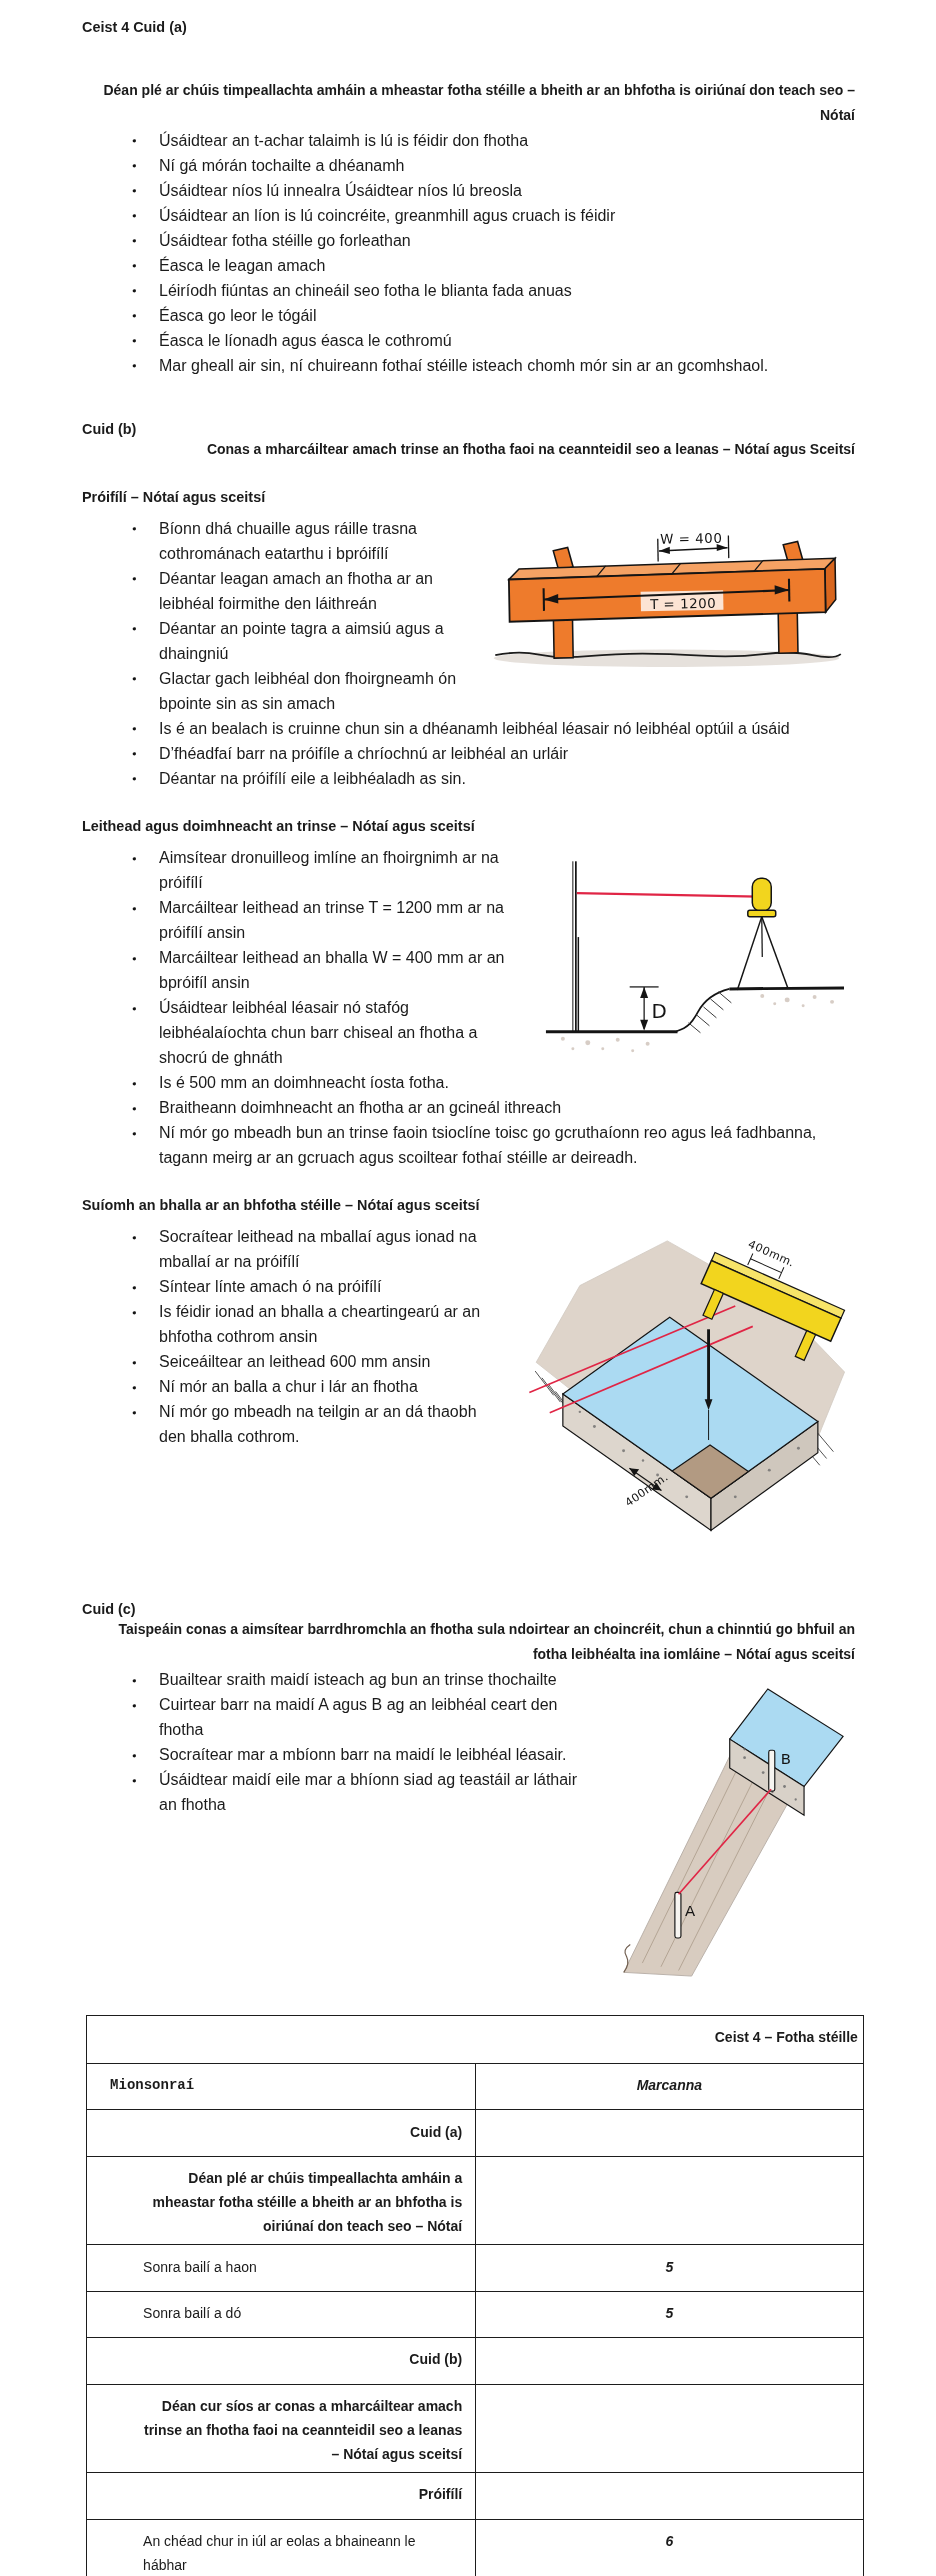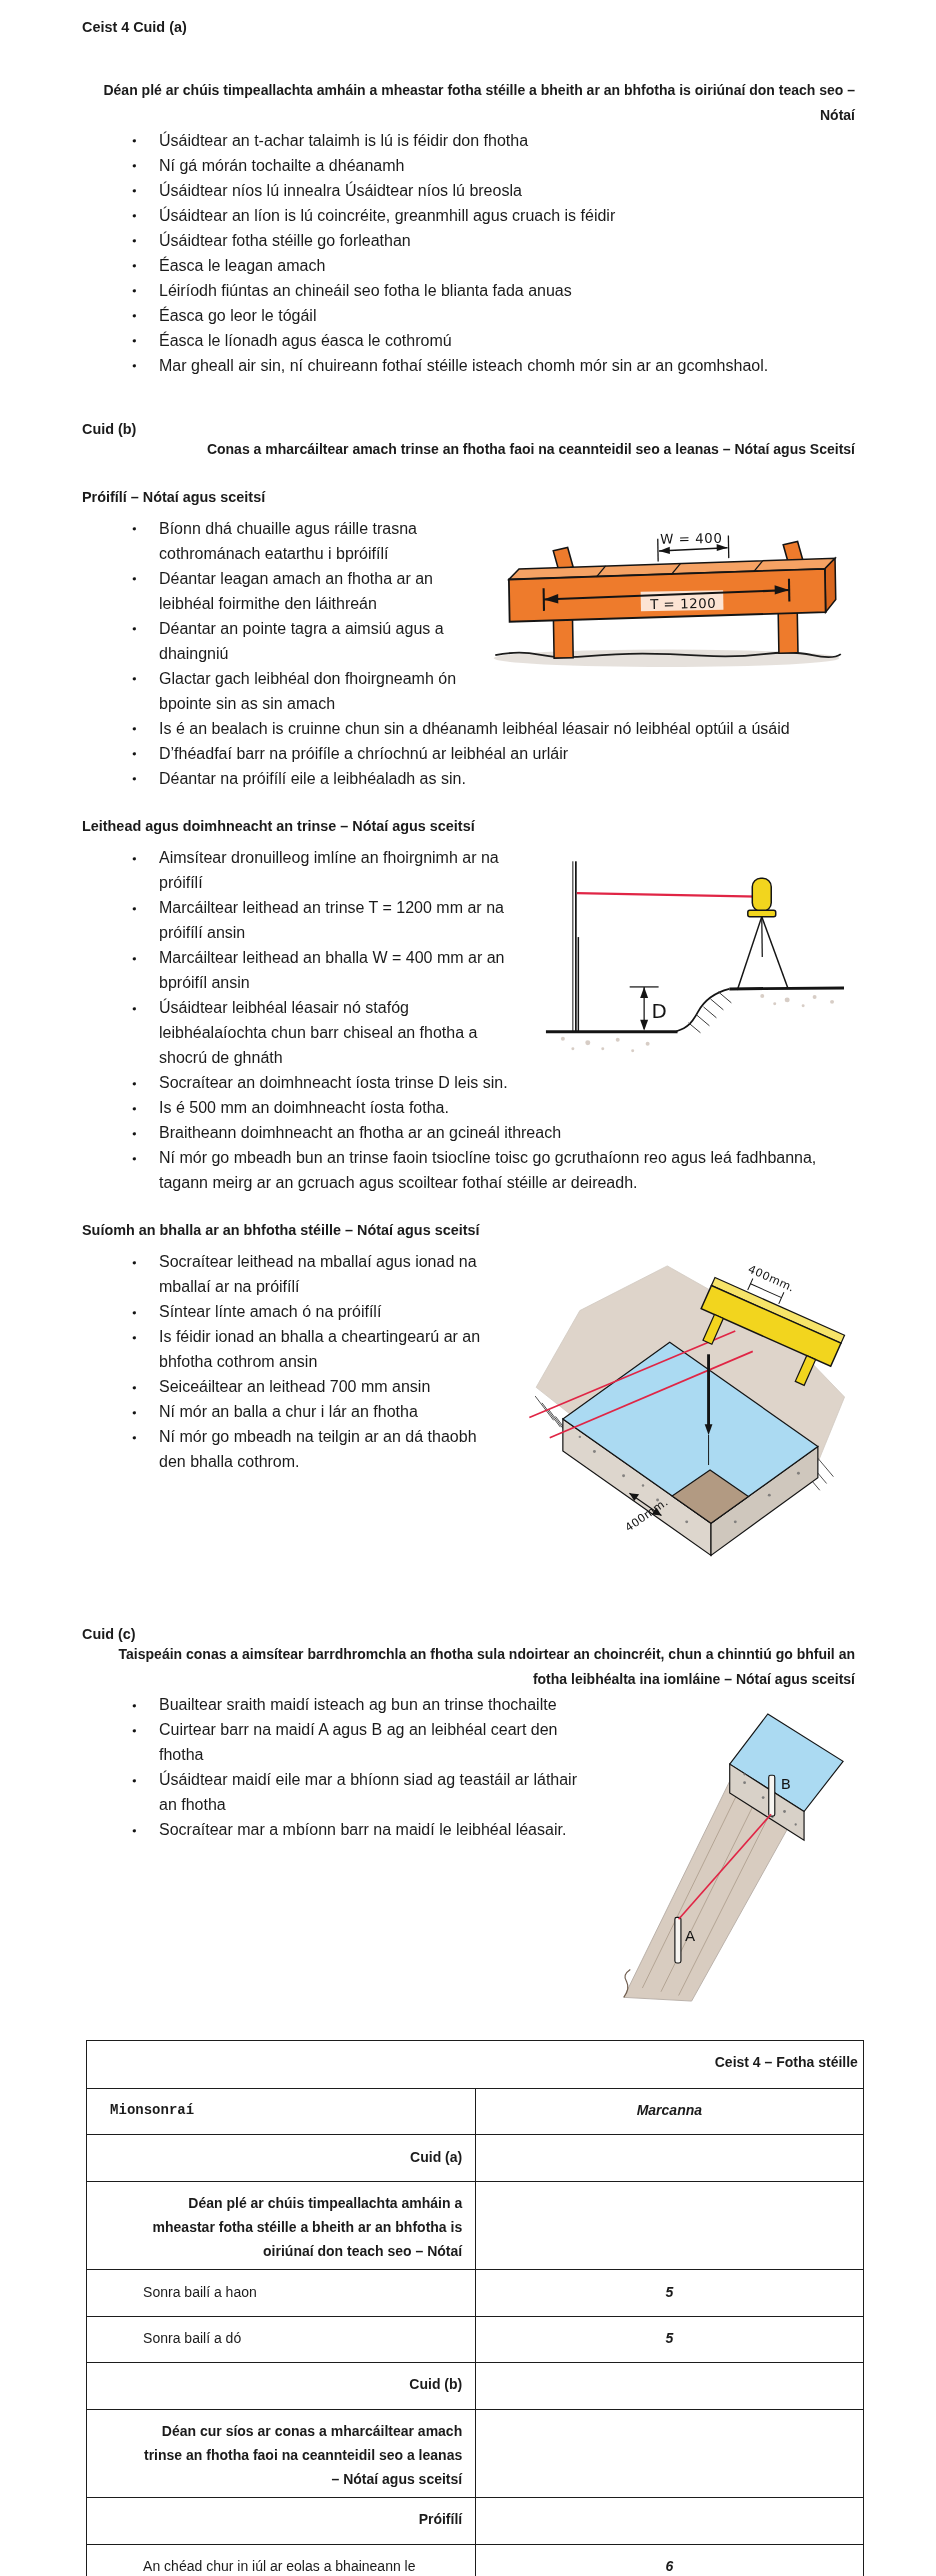--- a/index.html
+++ b/index.html
@@ -170,21 +170,20 @@
           <polygon points="233,356 225,334 241,334" fill="#141414"></polygon>
           <polygon points="233,268 225,290 241,290" fill="#141414"></polygon>
           <text x="248" y="330" font-size="40" class="hand" fill="#141414">D</text>
         </svg>
       </figure>
       <ul>
         <li>Aimsítear dronuilleog imlíne an fhoirgnimh ar na próifílí</li>
         <li>Marcáiltear leithead an trinse T = 1200 mm ar na próifílí ansin</li>
         <li>Marcáiltear leithead an bhalla W = 400 mm ar an bpróifíl ansin</li>
         <li>Úsáidtear leibhéal léasair nó stafóg leibhéalaíochta chun barr chiseal an fhotha a shocrú de ghnáth</li>
-        <li>Socraítear an doimhneacht íosta trinse D leis sin.</li>
         <li>Is é 500 mm an doimhneacht íosta fotha.</li>
         <li>Braitheann doimhneacht an fhotha ar an gcineál ithreach</li>
         <li>Ní mór go mbeadh bun an trinse faoin tsioclíne toisc go gcruthaíonn reo agus leá fadhbanna, tagann meirg ar an gcruach agus scoiltear fothaí stéille ar deireadh.</li>
       </ul>
     </div>
 
     <div class="gap-m"></div>
     <h3>Suíomh an bhalla ar an bhfotha stéille – Nótaí agus sceitsí</h3>
     <div class="gap-s"></div>
 
@@ -234,21 +233,21 @@
           <line x1="252" y1="486" x2="318" y2="532" stroke="#141414" stroke-width="2.5"></line>
           <polygon points="252,486 272,488 262,502" fill="#141414"></polygon>
           <polygon points="318,532 298,530 308,516" fill="#141414"></polygon>
           <text transform="rotate(-35 250 566)" x="250" y="566" font-size="23" class="hand" fill="#141414">400mm.</text>
         </svg>
       </figure>
       <ul>
         <li>Socraítear leithead na mballaí agus ionad na mballaí ar na próifílí</li>
         <li>Síntear línte amach ó na próifílí</li>
         <li>Is féidir ionad an bhalla a cheartingearú ar an bhfotha cothrom ansin</li>
-        <li>Seiceáiltear an leithead 700 mm ansin</li>
+        <li>Seiceáiltear an leithead 600 mm ansin</li>
         <li>Ní mór an balla a chur i lár an fhotha</li>
         <li>Ní mór go mbeadh na teilgin ar an dá thaobh den bhalla cothrom.</li>
       </ul>
     </div>
 
     <div class="gap-l"></div>
     <h2>Cuid (c)</h2>
     <p class="bold">Taispeáin conas a aimsítear barrdhromchla an fhotha sula ndoirtear an choincréit, chun a chinntiú go bhfuil an fotha leibhéalta ina iomláine – Nótaí agus sceitsí</p>
 
     <div class="with-sketch min-c">
@@ -274,22 +273,22 @@
           <rect x="352" y="162" width="13" height="88" rx="4" fill="#f7f5f1" stroke="#141414" stroke-width="2.5"></rect>
           <rect x="150" y="468" width="13" height="98" rx="4" fill="#f7f5f1" stroke="#141414" stroke-width="2.5"></rect>
           <line x1="158" y1="472" x2="357" y2="246" stroke="#e02545" stroke-width="3.5"></line>
           <text x="378" y="192" font-size="32" class="hand" fill="#141414">B</text>
           <text x="172" y="518" font-size="32" class="hand" fill="#141414">A</text>
         </svg>
       </figure>
       <ul>
         <li>Buailtear sraith maidí isteach ag bun an trinse thochailte</li>
         <li>Cuirtear barr na maidí A agus B ag an leibhéal ceart den fhotha</li>
+        <li>Socraítear mar a mbíonn barr na maidí le leibhéal léasair.</li>
         <li>Úsáidtear maidí eile mar a bhíonn siad ag teastáil ar láthair an fhotha</li>
-        <li>Socraítear mar a mbíonn barr na maidí le leibhéal léasair.</li>
       </ul>
     </div>
 
     <table class="marks-table">
       <tbody>
         <tr class="t-title">
           <td colspan="2">Ceist 4 – Fotha stéille</td>
         </tr>
         <tr class="t-cols">
           <td class="lbl">Mionsonraí</td>

